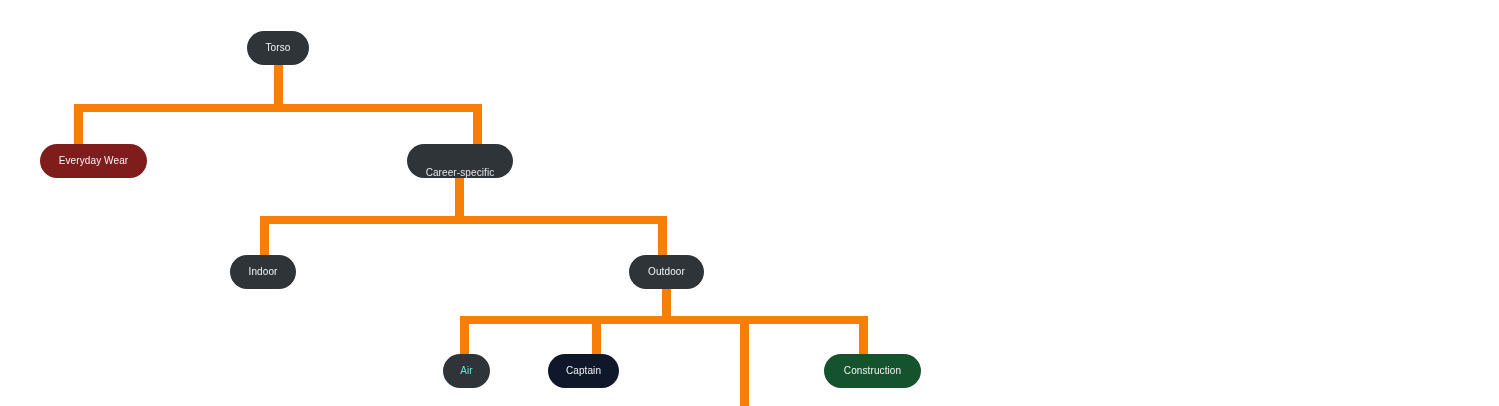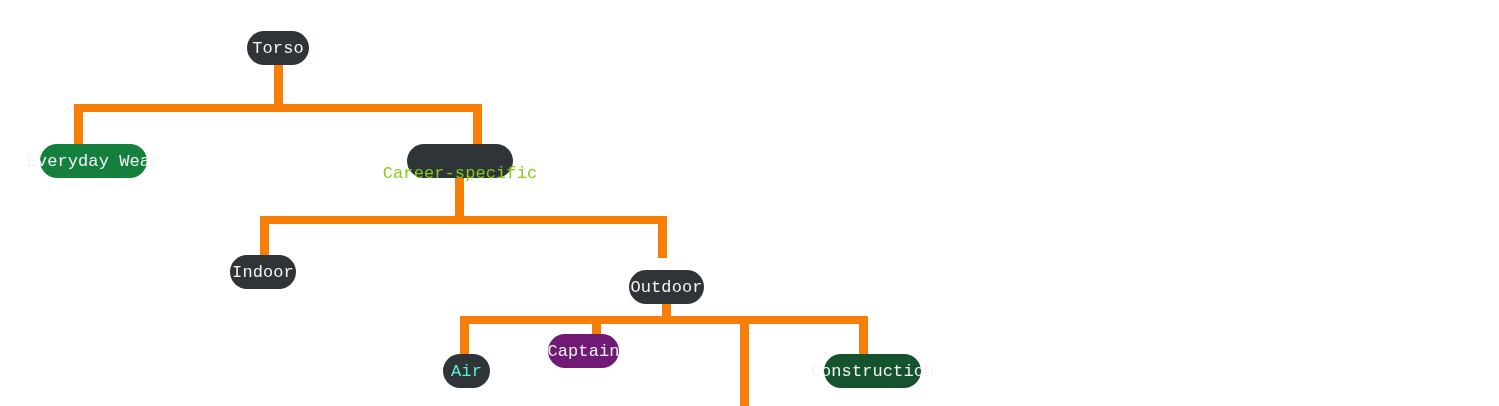--- a/index.html
+++ b/index.html
@@ -33,22 +33,22 @@
     background: #2f3439;
     border-radius: 17px;
     display: flex;
     align-items: center;
     justify-content: center;
     box-sizing: border-box;
     padding: 0 16px;
   }
   .node-label {
     color: #f2f4f6;
-    font-family: Liberation Mono, monospace;
-    font-size: 17px;
+    font-family: Liberation Sans, sans-serif;
+    font-size: 10px;
     line-height: 1;
     white-space: nowrap;
     letter-spacing: 0.1px;
   }
 </style>
 </head>
 <body>
 
 <div id="diagram-root">
   <div id="edge-layer">
@@ -64,35 +64,35 @@
       <div class="edge edge-h" style="left: 460px; top: 316px; background: rgb(247, 127, 8); width: 408px;"></div>
       <div class="edge edge-v" style="left: 460px; top: 316px; background: rgb(247, 127, 8); height: 42px;"></div>
       <div class="edge edge-v" style="left: 592px; top: 316px; background: rgb(247, 127, 8); height: 42px;"></div>
       <div class="edge edge-v" style="left: 740px; top: 316px; background: rgb(247, 127, 8); height: 90px;"></div>
       <div class="edge edge-v" style="left: 859px; top: 316px; background: rgb(247, 127, 8); height: 42px;"></div>
     </div>
   <div id="node-layer">
       <div class="node" style="left: 247px; top: 31px; width: 62px; background: rgb(47, 52, 57);">
         <span class="node-label" style="color: rgb(242, 244, 246);">Torso</span>
       </div>
-      <div class="node" style="left: 40px; top: 144px; width: 107px; background: #15803d; text-align: right;">
+      <div class="node" style="left: 40px; top: 144px; width: 107px; background: #7f1d1d; text-align: right;">
         <span class="node-label" style="color: rgb(242, 244, 246);">Everyday Wear</span>
       </div>
       <div class="node" style="left: 407px; top: 144px; width: 106px; background: rgb(47, 52, 57);">
-        <span class="node-label" style="color: #84cc16; margin-top: 24px;">Career-specific</span>
+        <span class="node-label" style="color: #e5e5e5; margin-top: 24px;">Career-specific</span>
       </div>
       <div class="node" style="left: 230px; top: 255px; width: 66px; background: rgb(47, 52, 57); justify-content: center;">
         <span class="node-label" style="color: rgb(242, 244, 246);">Indoor</span>
       </div>
-      <div class="node" style="left: 629px; top: 270px; width: 75px; background: rgb(47, 52, 57);">
+      <div class="node" style="left: 629px; top: 255px; width: 75px; background: rgb(47, 52, 57);">
         <span class="node-label" style="color: rgb(242, 244, 246);">Outdoor</span>
       </div>
       <div class="node" style="left: 443px; top: 354px; width: 47px; background: rgb(47, 52, 57);">
         <span class="node-label" style="color: #5eead4;">Air</span>
       </div>
-      <div class="node" style="left: 548px; top: 334px; width: 71px; background: #701a75;">
+      <div class="node" style="left: 548px; top: 354px; width: 71px; background: #0f172a;">
         <span class="node-label" style="color: rgb(242, 244, 246);">Captain</span>
       </div>
       <div class="node" style="left: 824px; top: 354px; width: 97px; background: #14532d;">
         <span class="node-label" style="color: rgb(242, 244, 246);">Construction</span>
       </div>
     </div>
 </div>
 
 </body></html>

